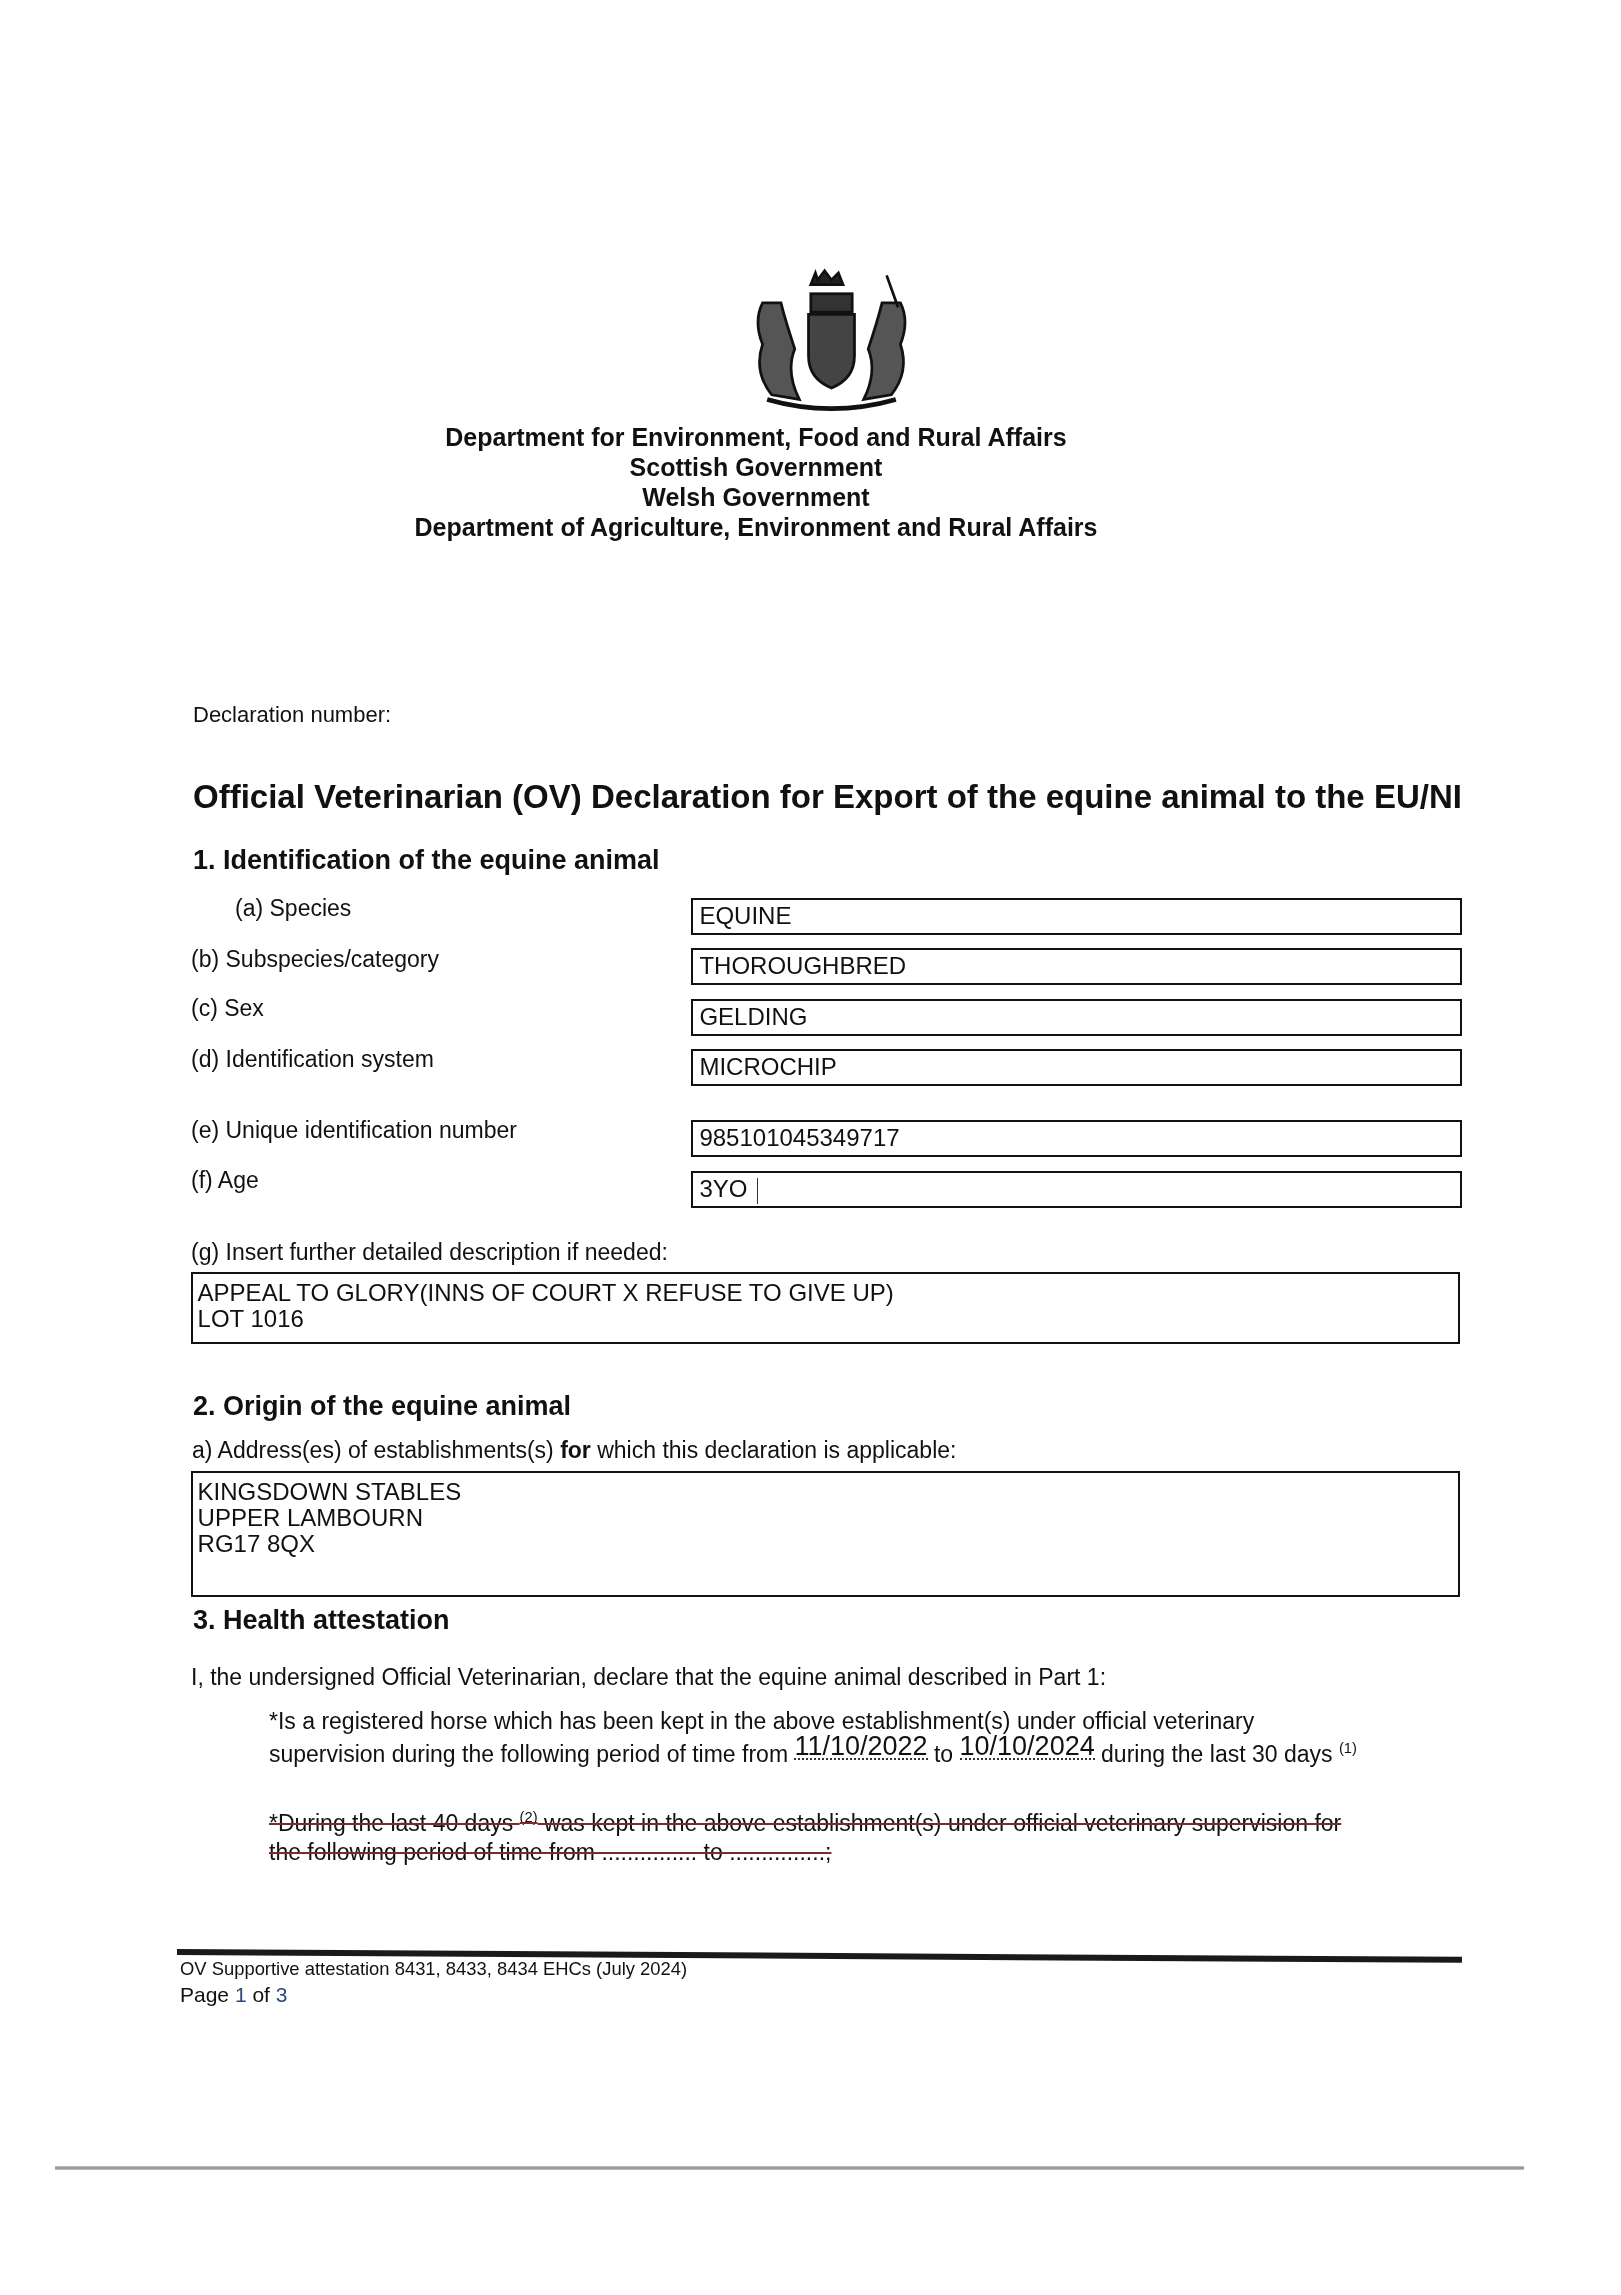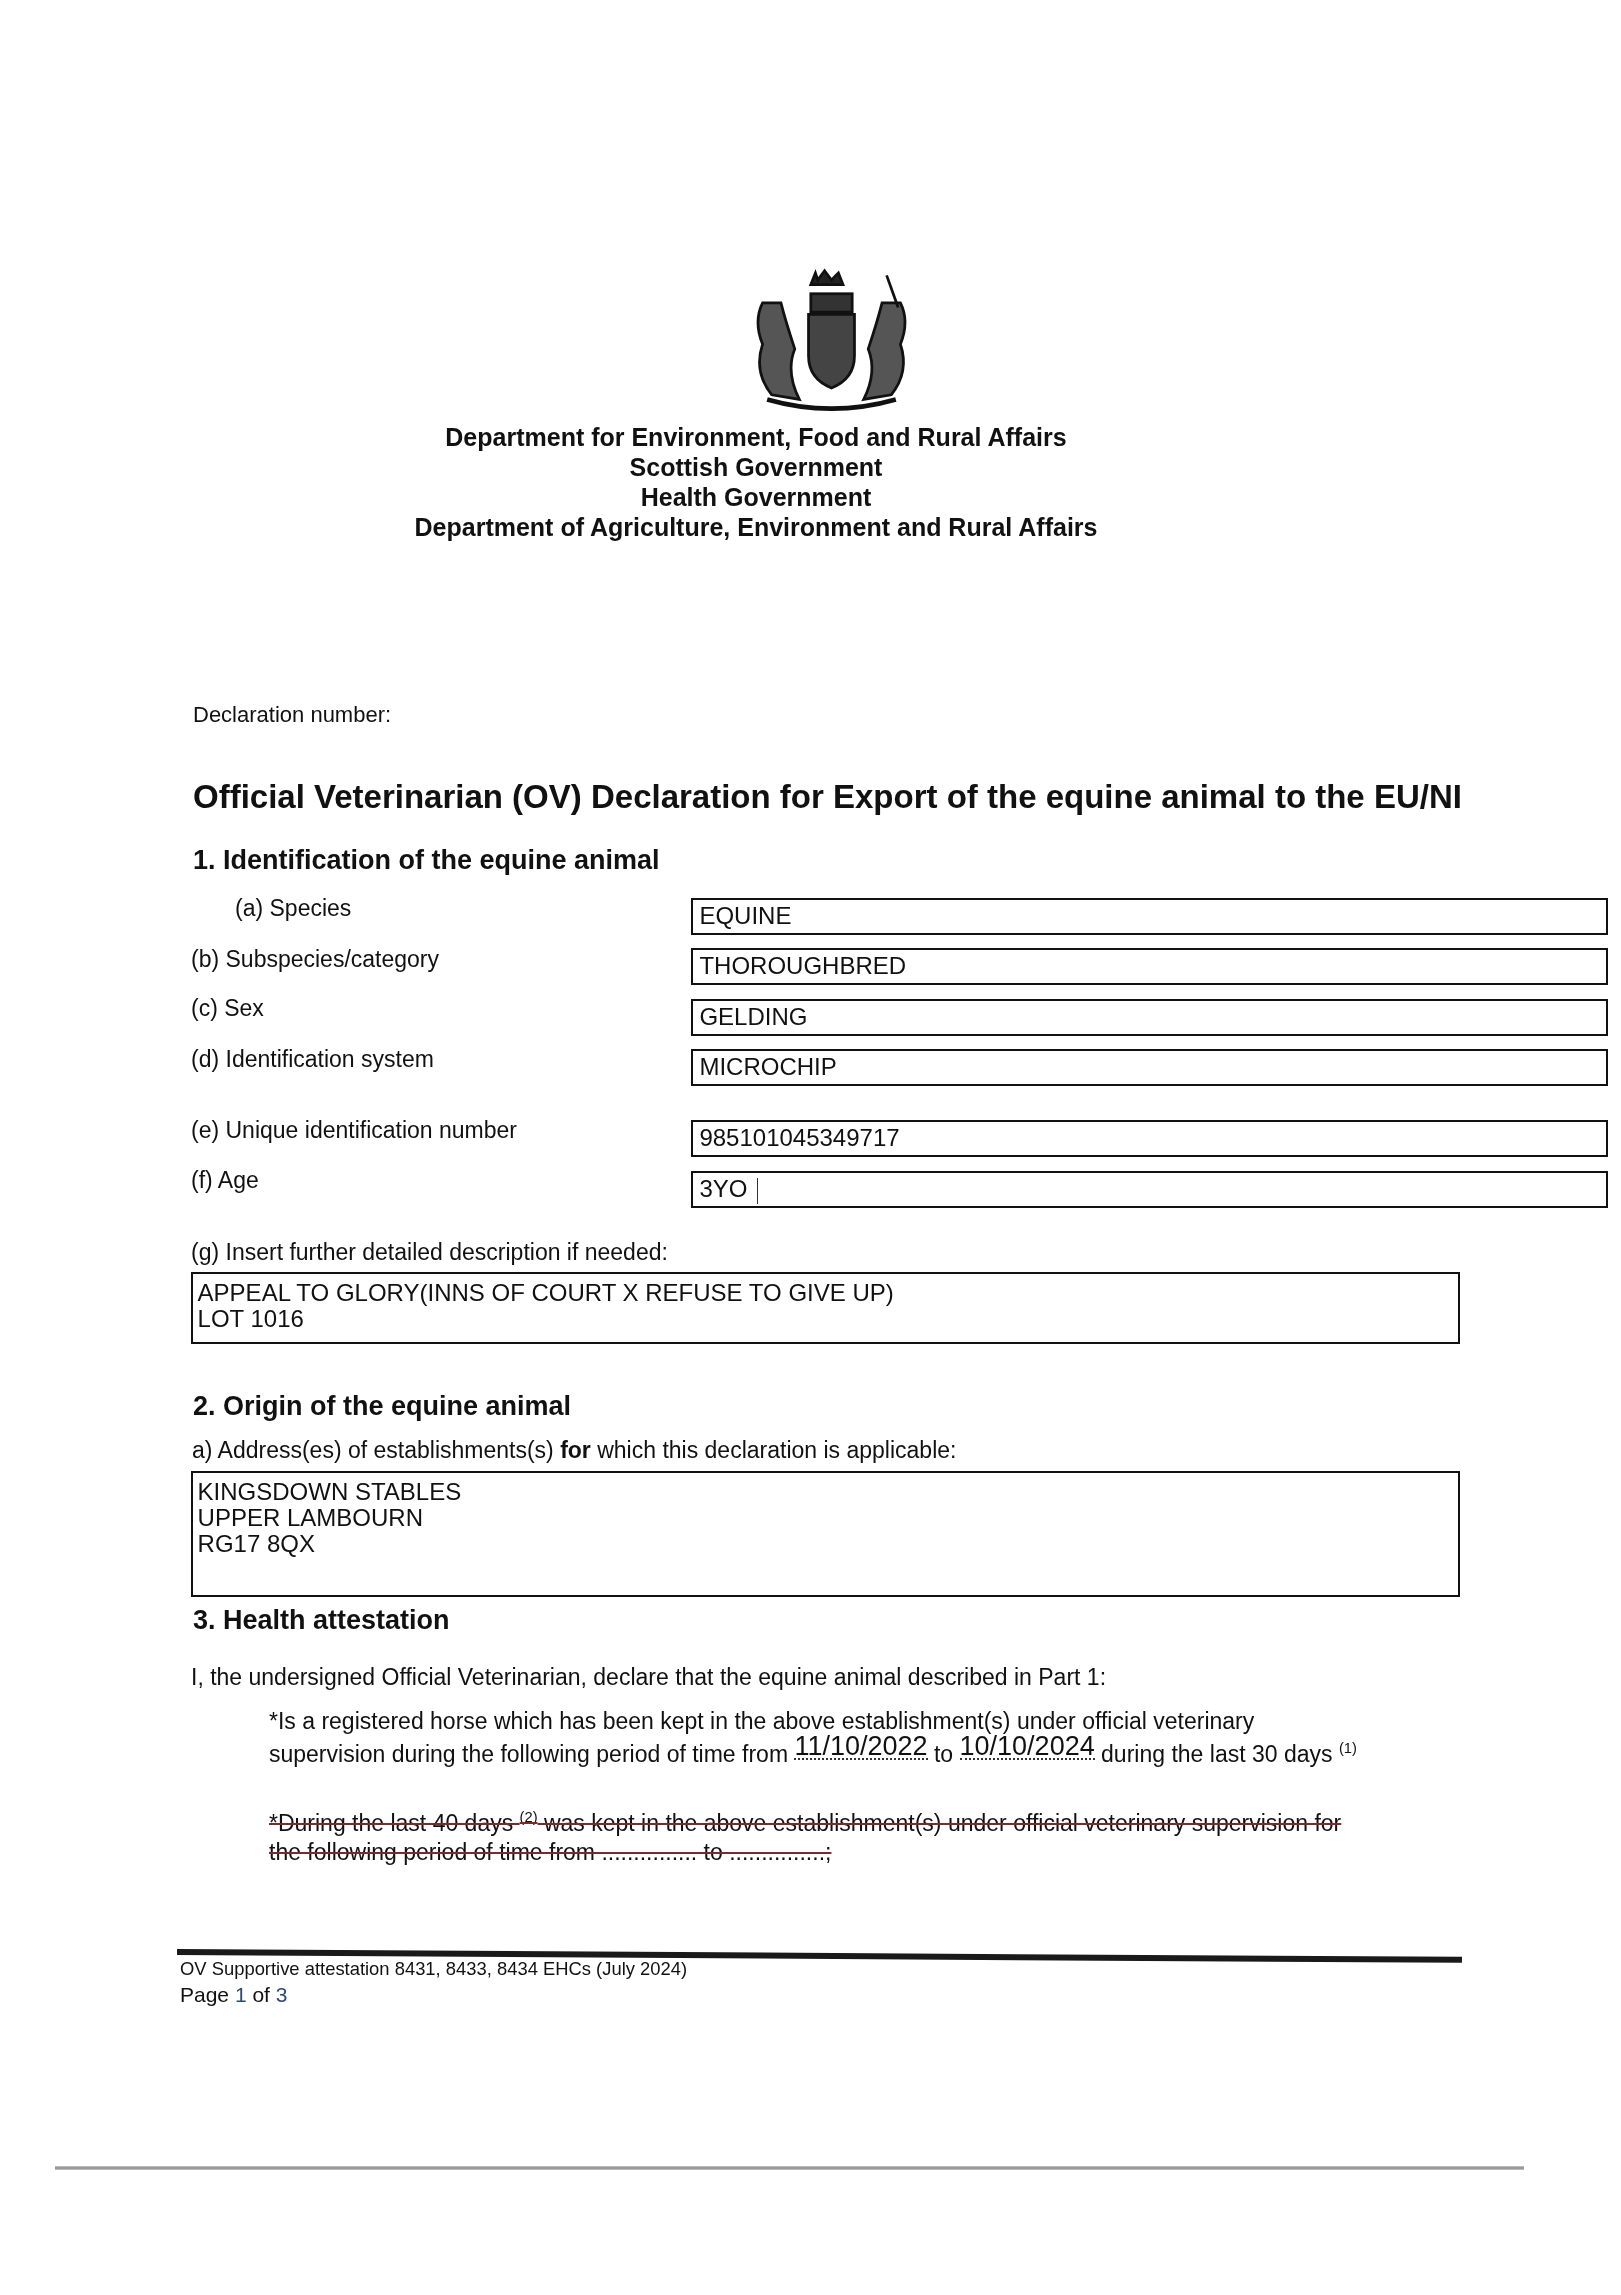--- a/index.html
+++ b/index.html
@@ -8,21 +8,21 @@
     font-family: "Liberation Sans", "DejaVu Sans", sans-serif; color: #111111;
   }
   .crest { position: absolute; left: 735px; top: 266px; width: 193px; height: 152px; }
   .header-block { position: absolute; left: 0; width: 1512px; top: 422px; text-align: center; }
   .header-block div { font-weight: bold; font-size: 25px; line-height: 30px; }
   .decl-num { position: absolute; left: 193px; top: 702px; font-size: 22px; }
   .main-title { position: absolute; left: 193px; top: 778px; font-size: 33px; font-weight: bold; white-space: nowrap; }
   .section-h { position: absolute; left: 193px; font-size: 27px; font-weight: bold; white-space: nowrap; }
   .row-label { position: absolute; left: 191px; font-size: 23px; white-space: nowrap; }
   .field-box {
-    position: absolute; left: 691px; width: 917px; height: 37px;
+    position: absolute; left: 691px; width: 771px; height: 37px;
     border: 2.3px solid #111; box-sizing: border-box;
     font-size: 24px; line-height: 32px; padding-left: 6.4px; white-space: nowrap;
   }
   .field-box .cursor { display: inline-block; width: 1.4px; height: 26px; background: #333; vertical-align: middle; margin-left: 9.2px; }
   .text-area {
     position: absolute; left: 191px; width: 1269px; border: 2.3px solid #111; box-sizing: border-box;
     font-size: 24px; line-height: 26px; padding: 5.5px 4.6px;
   }
   .text-area div { white-space: nowrap; }
   .para { position: absolute; font-size: 23px; white-space: nowrap; }
@@ -45,21 +45,21 @@
     <path d="M60 80 q-20 40 0 90 q-20 60 20 110 l60 10 q-30 -60 -10 -110 q-20 -60 -30 -100 z" fill="#555"></path>
     <path d="M360 80 q20 40 0 90 q20 60 -20 110 l-60 10 q30 -60 10 -110 q20 -60 30 -100 z" fill="#555"></path>
     <line x1="330" y1="20" x2="355" y2="90"></line>
     <path d="M70 290 q140 40 280 0" stroke-width="10"></path>
   </g>
 </svg>
 
 <div class="header-block">
   <div>Department for Environment, Food and Rural Affairs</div>
   <div>Scottish Government</div>
-  <div>Health Government</div>
+  <div>Welsh Government</div>
   <div>Department of Agriculture, Environment and Rural Affairs</div>
 </div>
 
 <div class="decl-num">
   <span>Declaration number:</span>
   <span></span>
 </div>
 
 <div class="main-title">Official Veterinarian (OV) Declaration for Export of the equine animal to the EU/NI</div>
 

